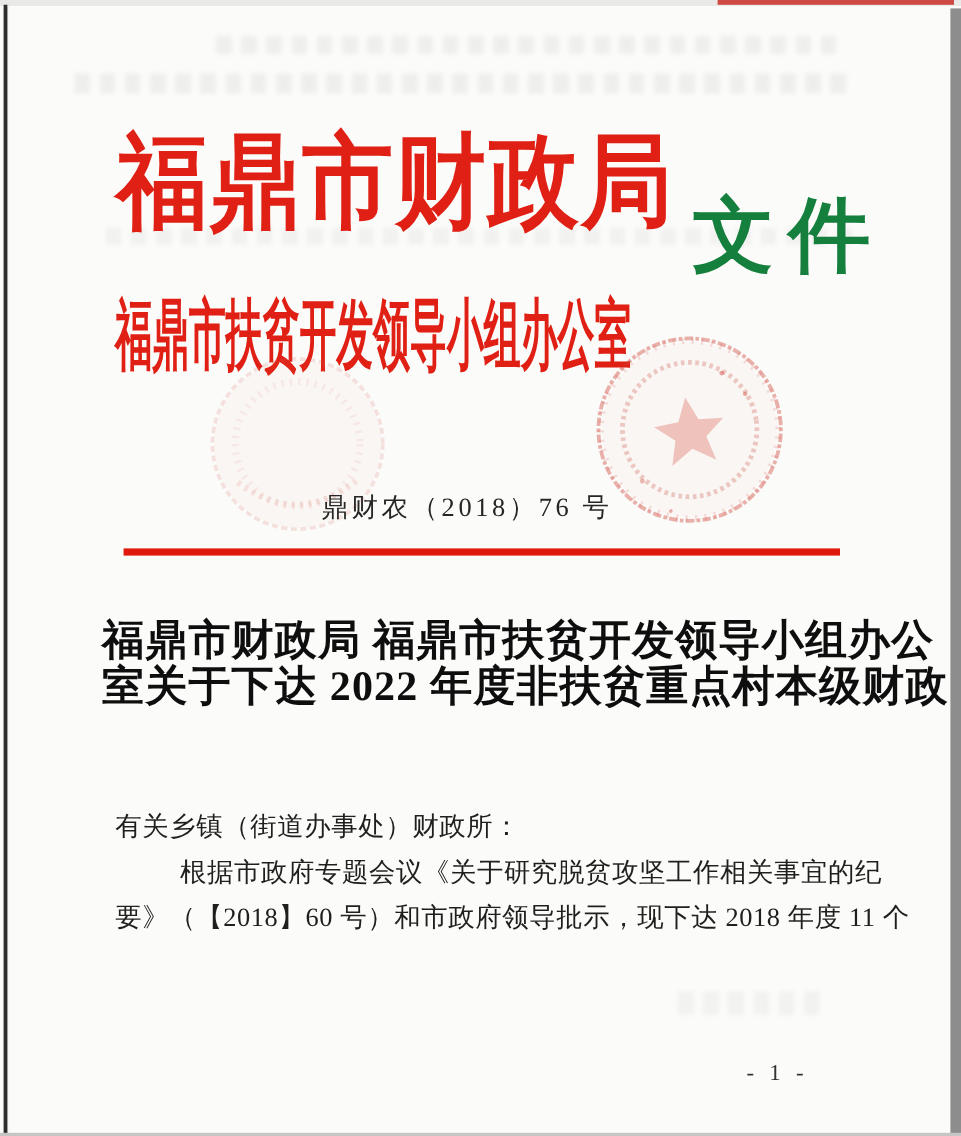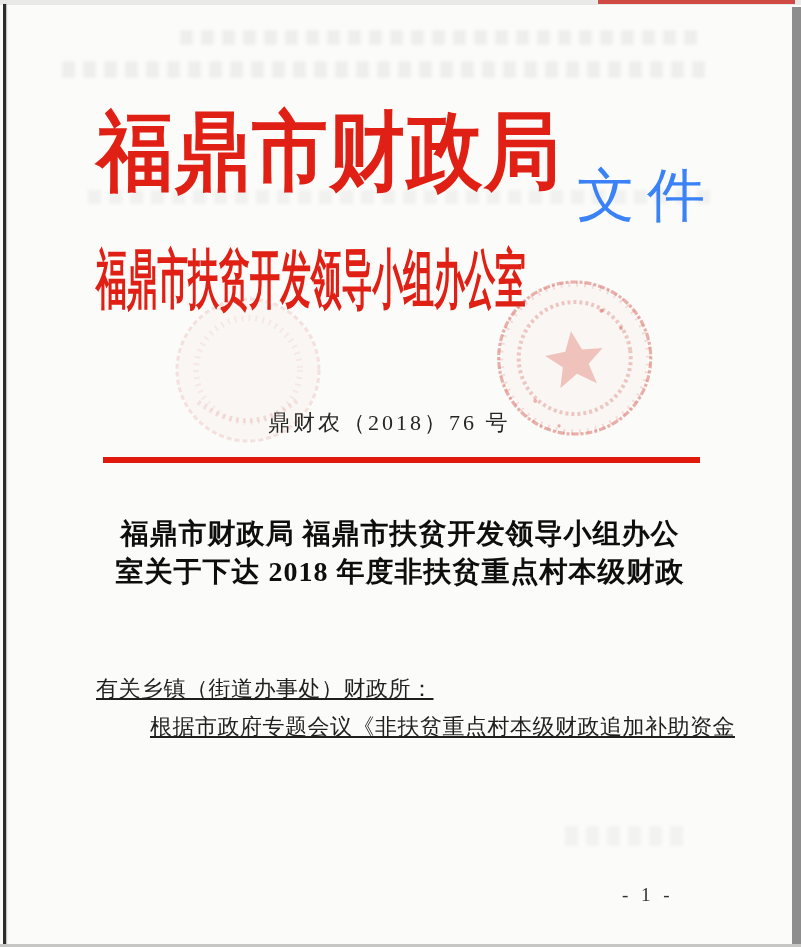--- a/index.html
+++ b/index.html
@@ -25,21 +25,21 @@
   .bleed.b4{left:565px;top:826px;width:118px;height:20px;opacity:.4;}
   
   .agency-1{
     position:absolute;left:97px;top:104px;
     font-size:86px;line-height:96px;font-weight:bold;color:#e02014;
     letter-spacing:2px;white-space:nowrap;
     transform:scaleX(.88);transform-origin:left top;
   }
   .doc-word{
     position:absolute;left:577px;top:152px;
-    font-size:58px;line-height:88px;font-weight:normal;color:#3b82f6;
+    font-size:68px;line-height:88px;font-weight:bold;color:#15803d;
     letter-spacing:12px;white-space:nowrap;
   }
   .agency-2{
     position:absolute;left:96px;top:244px;
     font-size:64px;line-height:72px;font-weight:bold;color:#e02014;
     white-space:nowrap;
     transform:scaleX(.48);transform-origin:left top;
   }
   
   .seal{position:absolute;pointer-events:none;}
@@ -48,26 +48,26 @@
   
   .doc-number{
     position:absolute;left:268px;top:408px;
     font-size:22px;color:#262624;letter-spacing:3px;white-space:nowrap;
   }
   .red-divider{position:absolute;left:103px;top:457px;width:597px;height:6px;background:#e0190c;}
   
   .title-block{
     position:absolute;left:85px;top:515px;width:630px;
     text-align:center;font-weight:bold;color:#0e0e0e;
-    font-size:28px;line-height:38px;letter-spacing:1px;white-space:nowrap;
+    font-size:35px;line-height:38px;letter-spacing:1px;white-space:nowrap;
   }
   
   .body-block{
     position:absolute;left:96px;top:670px;width:616px;
-    font-size:22px;line-height:38px;color:#1f1f1d;letter-spacing:.5px;text-decoration:underline;
+    font-size:22px;line-height:38px;color:#1f1f1d;letter-spacing:.5px;
   }
   .body-line{white-space:nowrap;height:38px;}
   .body-line.indent{padding-left:54px;}
   
   .page-number{
     position:absolute;left:622px;top:884px;
     font-size:19px;letter-spacing:4px;color:#333;white-space:nowrap;
   }
 </style>
 </head>
@@ -108,21 +108,22 @@
   <circle cx="40" cy="120" r="2" fill="rgba(208,62,50,0.35)"></circle>
   <circle cx="60" cy="148" r="1.6" fill="rgba(208,62,50,0.4)"></circle>
 </svg>
 
 <div class="doc-number">鼎财农（2018）76 号</div>
 
 <div class="red-divider"></div>
 
 <div class="title-block">
   <div>福鼎市财政局 福鼎市扶贫开发领导小组办公</div>
-  <div>室关于下达 2018 年度非扶贫重点村本级财政</div>
+  <div>室关于下达 2022 年度非扶贫重点村本级财政</div>
 </div>
 
 <div class="body-block">
   <div class="body-line">有关乡镇（街道办事处）财政所：</div>
-  <div class="body-line indent">根据市政府专题会议《非扶贫重点村本级财政追加补助资金</div>
+  <div class="body-line indent">根据市政府专题会议《关于研究脱贫攻坚工作相关事宜的纪</div>
+  <div class="body-line">要》（【2018】60 号）和市政府领导批示，现下达 2018 年度 11 个</div>
 </div>
 
 <div class="page-number">- 1 -</div>
 
 </body></html>

